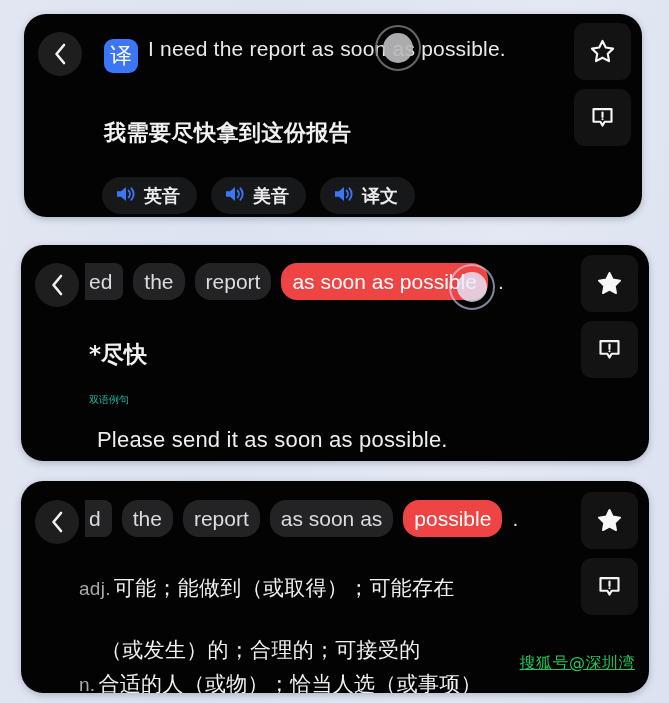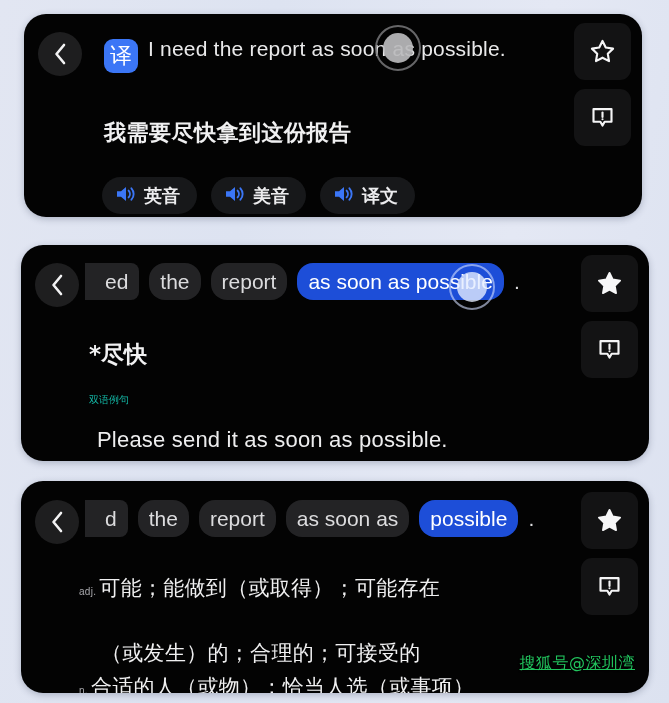--- a/index.html
+++ b/index.html
@@ -137,23 +137,23 @@
   .chip {
     height: 37px;
     padding: 0 11px;
     border-radius: 16px;
     background: #232325;
     color: #dcdcde;
     font-size: 21px;
     line-height: 37px;
     white-space: nowrap;
   }
-  .chip.clipped { border-radius: 0 8px 8px 0; padding-left: 20px; }
+  .chip.clipped { border-radius: 0 8px 8px 0; padding-left: 4px; }
   .chip.sel {
-    background: #1d4ed8;
+    background: #ef4444;
     color: #ffffff;
   }
   .chip-dot {
     color: #dcdcde;
     font-size: 21px;
     line-height: 37px;
   }
 
   
   #panel-2 .back-btn { top: 18px; }
@@ -202,21 +202,21 @@
   }
   .def-line {
     color: #f0f0f1;
     font-size: 21px;
     line-height: 34px;
     font-family: "DejaVu Sans", sans-serif;
     letter-spacing: 0.3px;
   }
   .pos {
     color: #a9a9ad;
-    font-size: 10px;
+    font-size: 19px;
     font-family: "Liberation Sans", sans-serif;
     font-style: normal;
     margin-right: 3px;
   }
   .def-cont { padding-left: 22px; margin-top: 27px; }
 
   
   .touch {
     position: absolute;
     border-radius: 50%;

